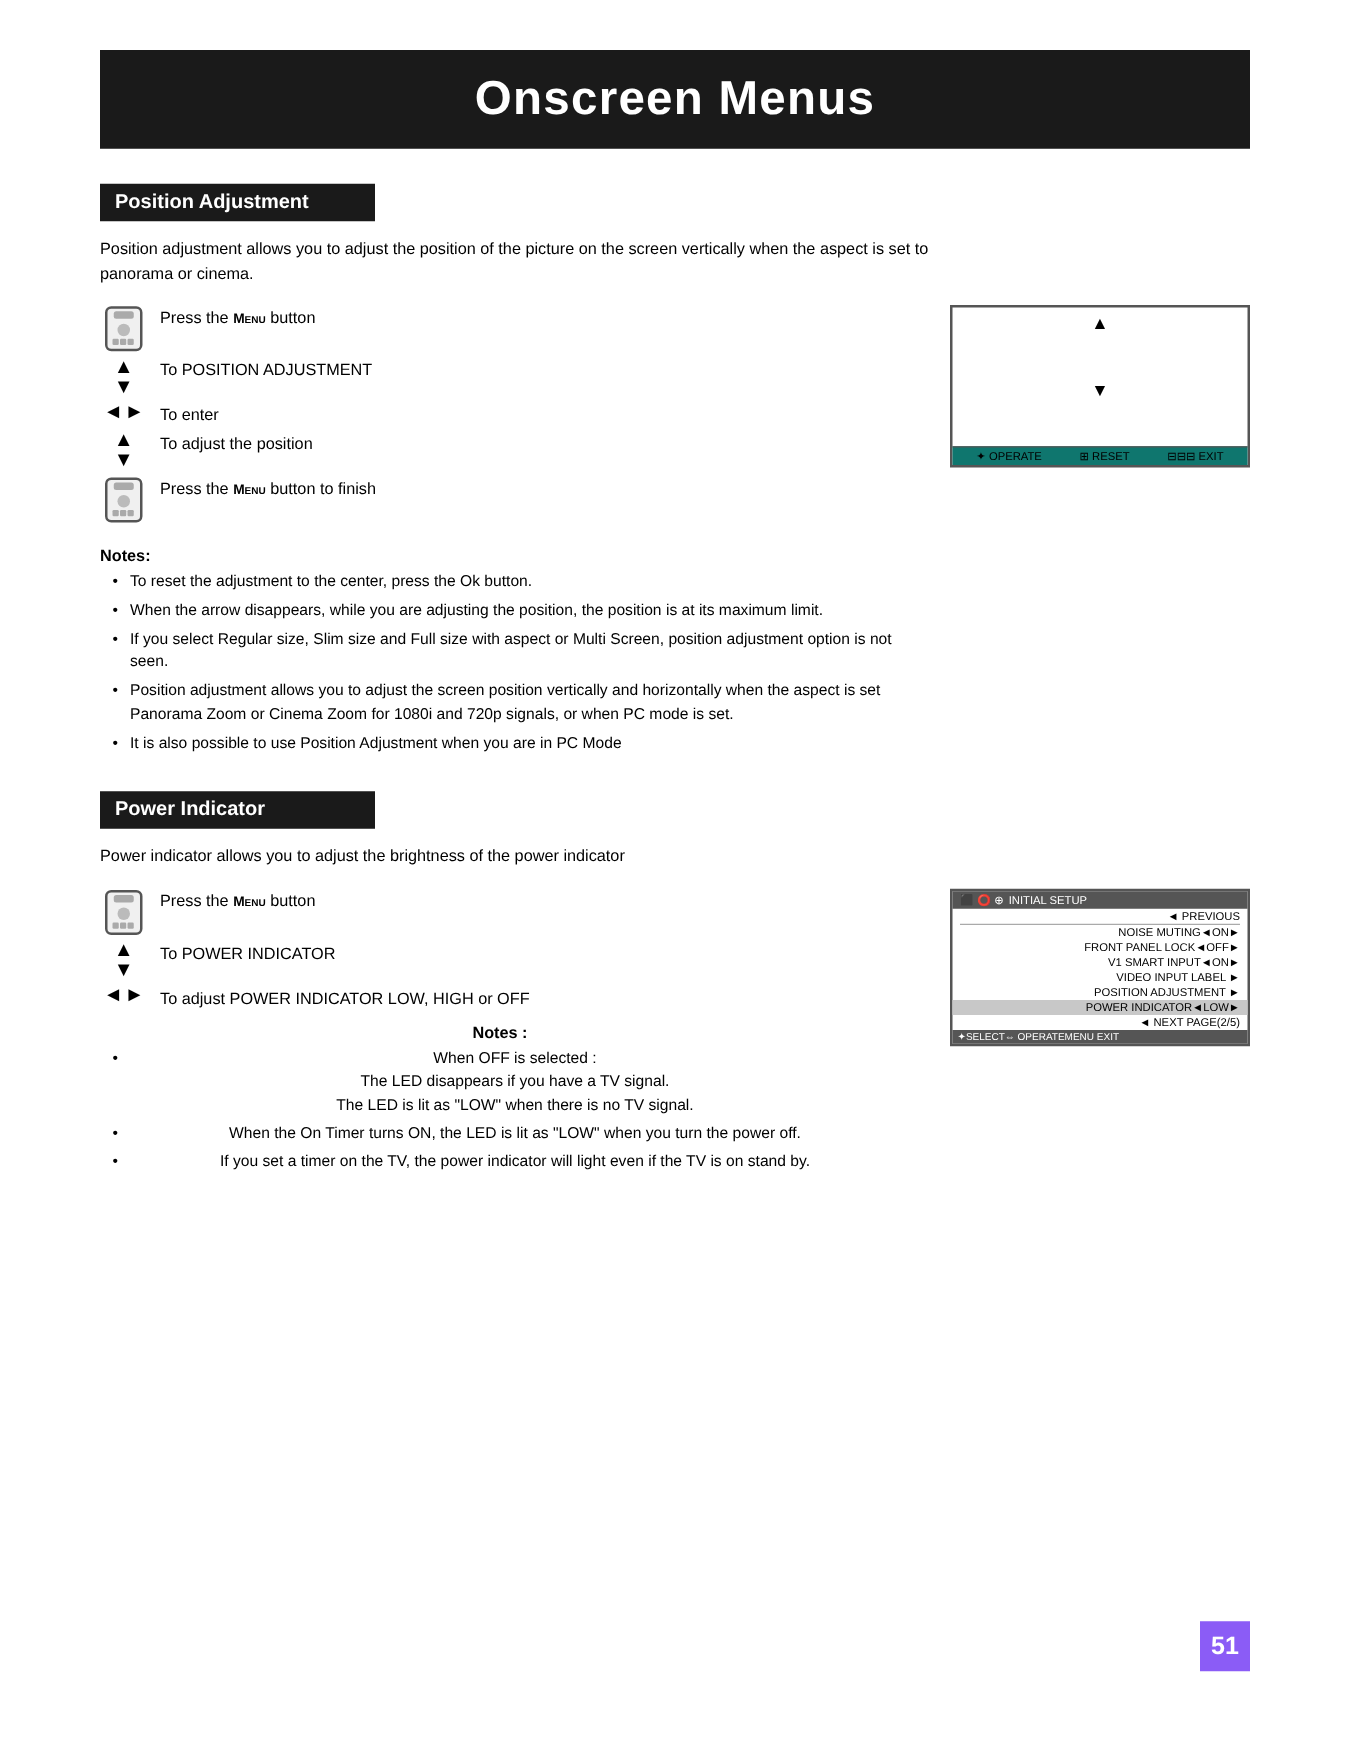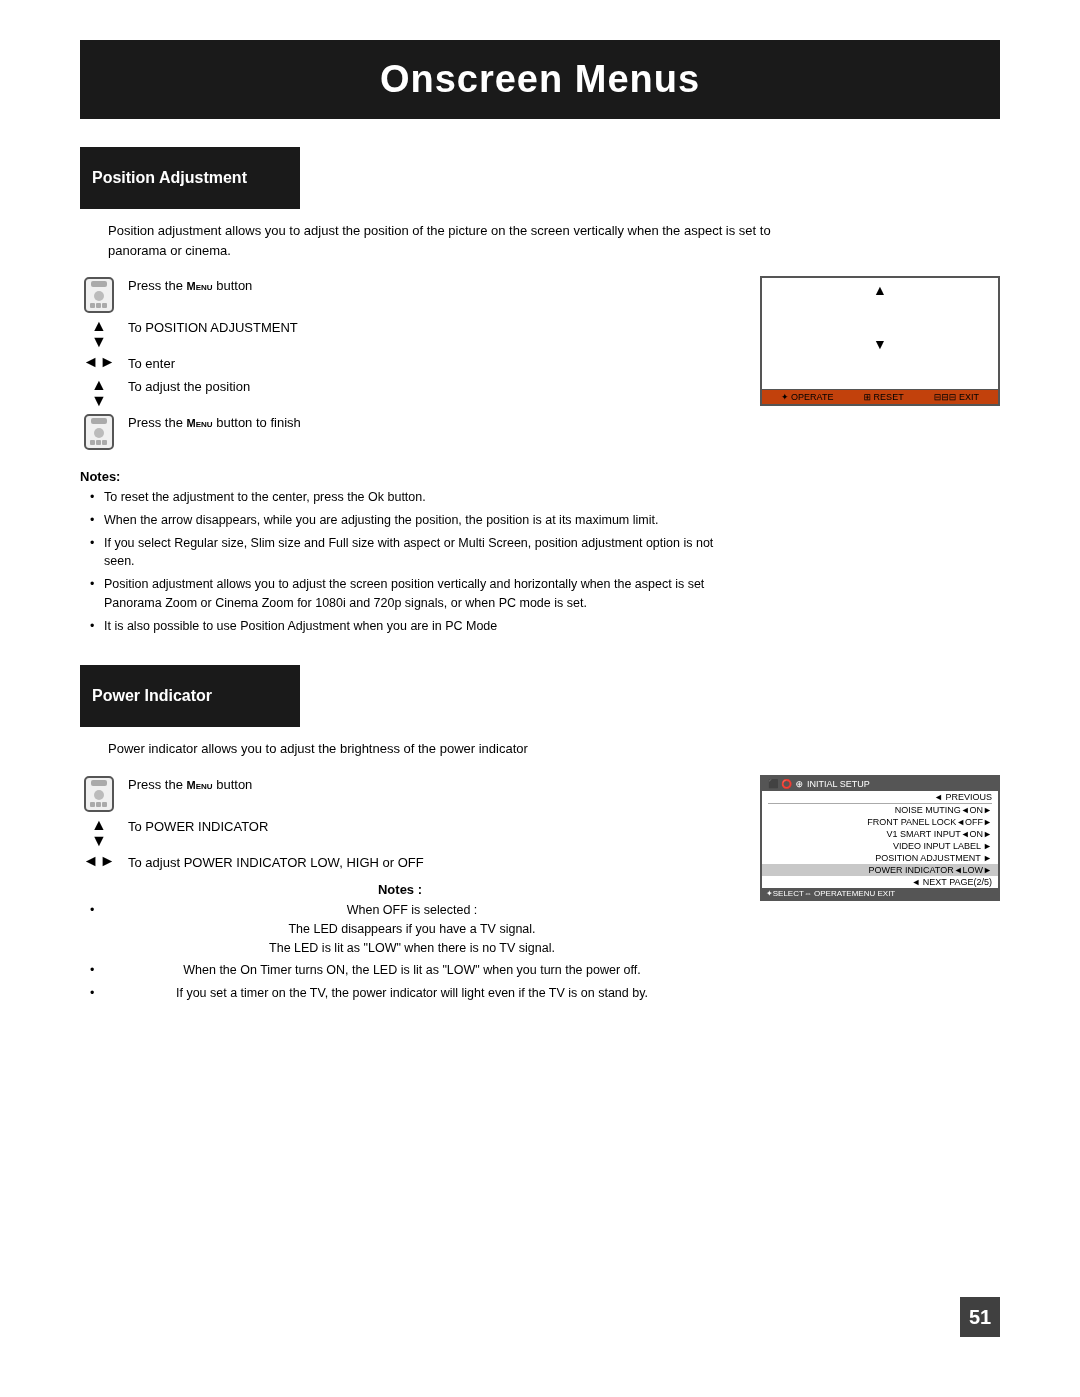--- a/index.html
+++ b/index.html
@@ -32,40 +32,39 @@
     .title-banner h1 {
       font-size: 38px;
       font-weight: bold;
       letter-spacing: 1px;
     }
 
     
     .section-header {
       background: #1a1a1a;
       color: #fff;
-      padding: 22px 12px;
+      padding: 6px 12px;
       margin-bottom: 12px;
       display: inline-block;
       min-width: 220px;
     }
     .section-header h2 {
       font-size: 16px;
       font-weight: bold;
     }
 
     .section {
       margin-bottom: 30px;
     }
 
     .section-intro {
       font-size: 13px;
       line-height: 1.5;
       margin-bottom: 16px;
       max-width: 680px;
-      margin-left: 28px;
     }
 
     
     .instructions-area {
       display: flex;
       align-items: flex-start;
       gap: 18px;
       margin-bottom: 14px;
     }
 
@@ -132,21 +131,21 @@
     }
 
     .screen-bottom-bar {
       width: 100%;
       border-top: 1px solid #555;
       display: flex;
       justify-content: space-around;
       align-items: center;
       padding: 2px 4px;
       font-size: 9px;
-      background: #c2410c;
+      background: #0f766e;
     }
 
     
     .notes-section {
       max-width: 640px;
       margin-bottom: 8px;
     }
     .notes-title {
       font-weight: bold;
       font-size: 13px;
@@ -214,21 +213,21 @@
       justify-content: flex-start;
       padding: 1px 4px;
       font-size: 8px;
     }
 
     
     .page-number {
       position: absolute;
       bottom: 60px;
       right: 80px;
-      background: #404040;
+      background: #8b5cf6;
       color: #fff;
       width: 40px;
       height: 40px;
       display: flex;
       align-items: center;
       justify-content: center;
       font-size: 20px;
       font-weight: bold;
     }
 

